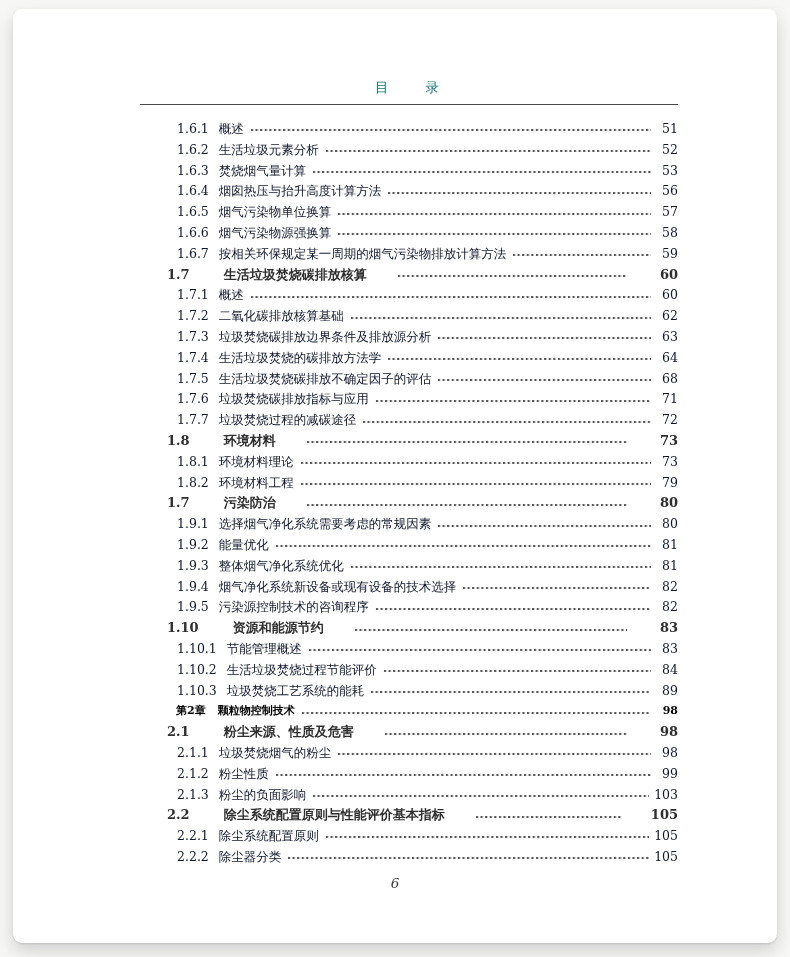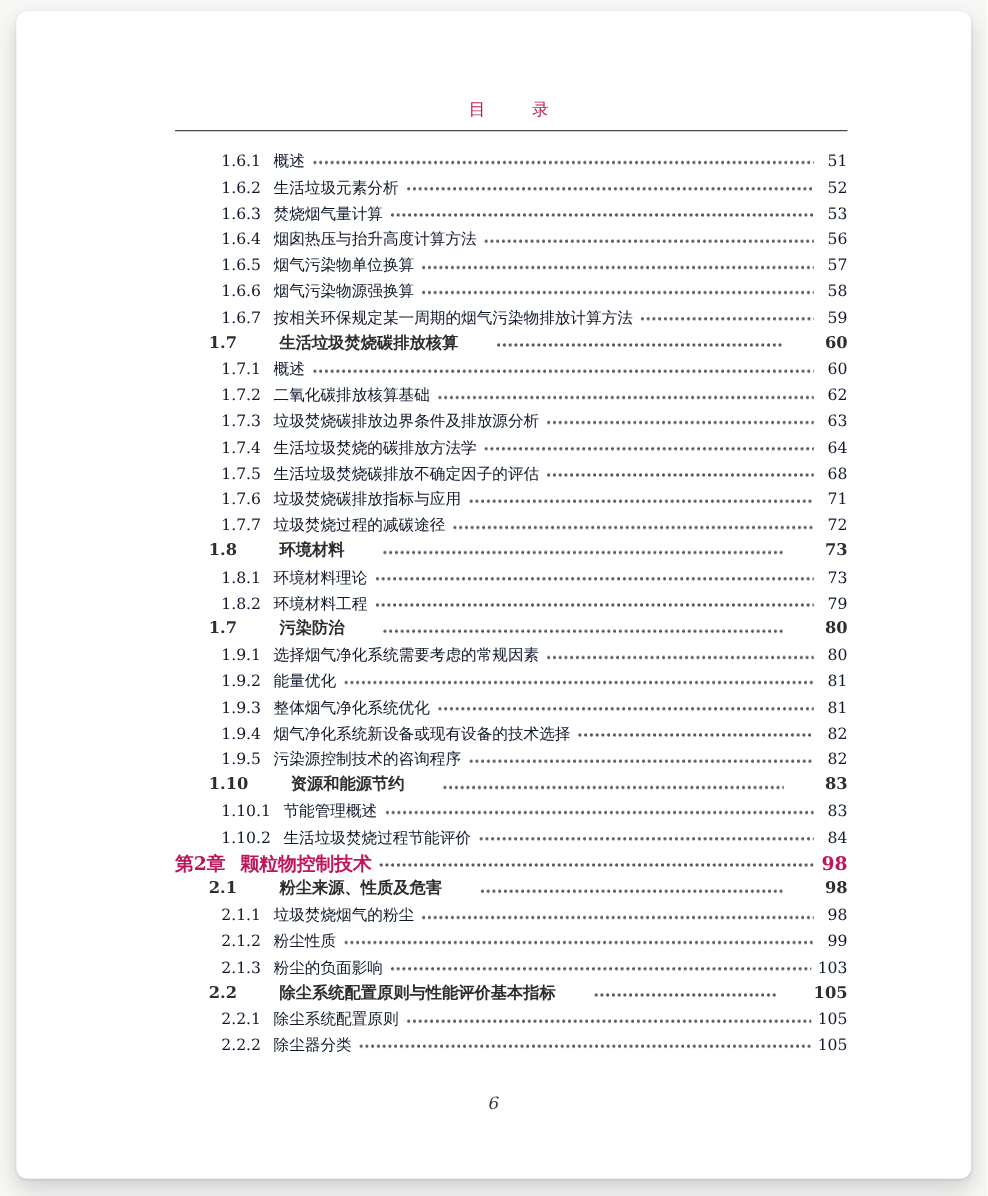--- a/index.html
+++ b/index.html
@@ -14,41 +14,41 @@
   }
   .book-page{
     position:absolute;left:13px;top:9px;width:764px;height:934px;
     background:#ffffff;border-radius:9px;
     box-shadow:0 1px 2px rgba(0,0,0,.10),0 8px 18px rgba(0,0,0,.16);
   }
   .content{
     position:absolute;left:127px;top:70px;width:538px;color:#3a3a3a;
   }
   .toc-header{
-    text-align:center;font-size:13.5px;letter-spacing:4px;color:#be185d;
+    text-align:center;font-size:13.5px;letter-spacing:4px;color:#0f766e;
     white-space:pre;margin:0 0 7px 0;font-weight:400;
   }
   .header-rule{
     border:0;border-top:1px solid #4a4a4a;margin:0 0 14px 0;height:0;
   }
   .toc-list{width:100%;}
   .toc-row{
     display:flex;align-items:baseline;
     line-height:20.8px;font-size:12.5px;color:#0f172a;
     white-space:nowrap;
   }
   .toc-row .num{margin-right:10px;flex:0 0 auto;}
   .toc-row .title{flex:0 0 auto;}
   .toc-row .pg{flex:0 0 auto;min-width:22px;text-align:right;}
   .toc-row .leader{
     flex:1 1 auto;align-self:center;height:6px;margin:2px 5px 0 6px;
     background-image:radial-gradient(circle at 2px 3px,#555 1px,rgba(0,0,0,0) 1.5px);
     background-size:4.6px 6px;background-repeat:repeat-x;
   }
-  .toc-row.level-1{padding-left:0;font-weight:700;font-size:15px;color:#be185d;}
+  .toc-row.level-1{padding-left:0;font-weight:700;font-size:11px;color:#000000;margin-left:36px;}
   .toc-row.level-1 .num{margin-right:12px;}
   .toc-row.level-2{padding-left:27px;font-weight:700;font-size:13px;color:#2e2e2e;gap:24px;}
   .toc-row.level-3{padding-left:37px;font-weight:400;}
   .page-footer{
     position:absolute;left:0;right:0;bottom:52px;text-align:center;
     font-size:13.5px;font-style:italic;color:#3a3a3a;
   }
 </style>
 </head>
 <body>
@@ -214,20 +214,26 @@
             <span class="title">节能管理概述</span>
             <span class="leader"></span>
             <span class="pg">83</span>
           </div>
           <div class="toc-row level-3">
             <span class="num">1.10.2</span>
             <span class="title">生活垃圾焚烧过程节能评价</span>
             <span class="leader"></span>
             <span class="pg">84</span>
           </div>
+          <div class="toc-row level-3">
+            <span class="num">1.10.3</span>
+            <span class="title">垃圾焚烧工艺系统的能耗</span>
+            <span class="leader"></span>
+            <span class="pg">89</span>
+          </div>
           <div class="toc-row level-1">
             <span class="num">第2章</span>
             <span class="title">颗粒物控制技术</span>
             <span class="leader"></span>
             <span class="pg">98</span>
           </div>
           <div class="toc-row level-2">
             <span class="num">2.1</span>
             <span class="title">粉尘来源、性质及危害</span>
             <span class="leader"></span>

